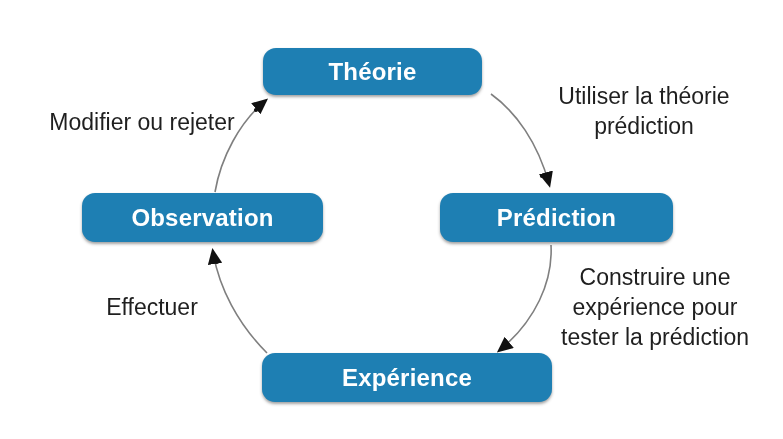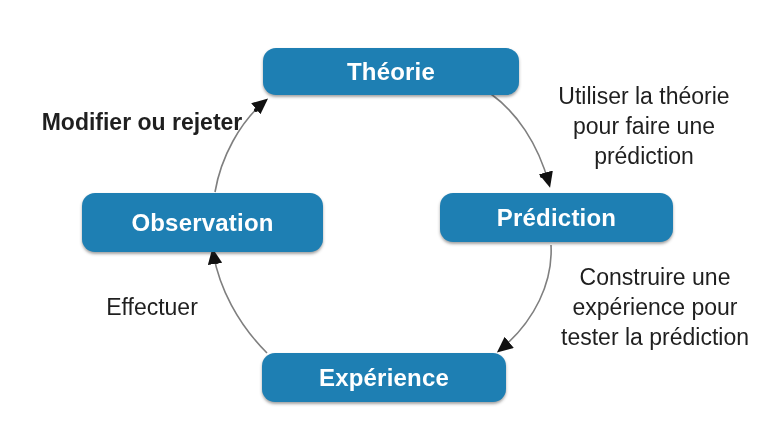--- a/index.html
+++ b/index.html
@@ -27,37 +27,37 @@
     align-items: center;
     justify-content: center;
     background: var(--node-fill, #1e7fb3);
     color: var(--node-text, #ffffff);
     font-weight: bold;
     font-size: 24px;
     border-radius: 13px;
     box-shadow: 0 2px 3px rgba(50,50,50,0.45);
     letter-spacing: 0.2px;
   }
-  .node-theorie     { left: 263px; top: 48px;  width: 256px; height: 47px; }
-  .node-observation { left: 82px;  top: 193px; width: 241px; height: 59px; }
+  .node-theorie     { left: 263px; top: 48px;  width: 219px; height: 47px; }
+  .node-observation { left: 82px;  top: 193px; width: 241px; height: 49px; }
   .node-prediction  { left: 440px; top: 193px; width: 233px; height: 49px; }
-  .node-experience  { left: 262px; top: 353px; width: 244px; height: 49px; }
+  .node-experience  { left: 262px; top: 353px; width: 290px; height: 49px; }
 
   .edge-label {
     position: absolute;
     text-align: center;
     font-size: 23px;
     line-height: 30px;
     color: var(--annotation-text, #1f1f1f);
   }
   .edge-label div { white-space: nowrap; text-align: center; }
   .label-utiliser   { left: 514px; top: 81px;  width: 260px; }
   .label-construire { left: 525px; top: 262px; width: 260px; }
   .label-effectuer  { left: 62px;  top: 292px; width: 180px; }
-  .label-modifier   { left: 22px;  top: 107px; width: 240px; font-weight: bold; }
+  .label-modifier   { left: 22px;  top: 107px; width: 240px; }
 </style>
 </head>
 <body>
 
 <div class="stage">
 
   <svg class="arrows" width="783" height="439" viewBox="0 0 783 439">
     <defs>
       <marker id="ah" viewBox="0 0 10 9" refX="7.5" refY="4.5" markerWidth="10" markerHeight="9" orient="auto">
         <path d="M0,0 L10,4.5 L0,9 z" fill="#111111"></path>
@@ -76,21 +76,20 @@
   <div class="node node-theorie">Théorie</div>
 
   <div class="node node-prediction">Prédiction</div>
 
   <div class="node node-experience">Expérience</div>
 
   <div class="node node-observation">Observation</div>
 
   <div class="edge-label label-utiliser">
     <div>Utiliser la théorie</div>
-    <div>pour faire une</div>
     <div>prédiction</div>
   </div>
 
   <div class="edge-label label-construire">
     <div>Construire une</div>
     <div>expérience pour</div>
     <div>tester la prédiction</div>
   </div>
 
   <div class="edge-label label-effectuer">

